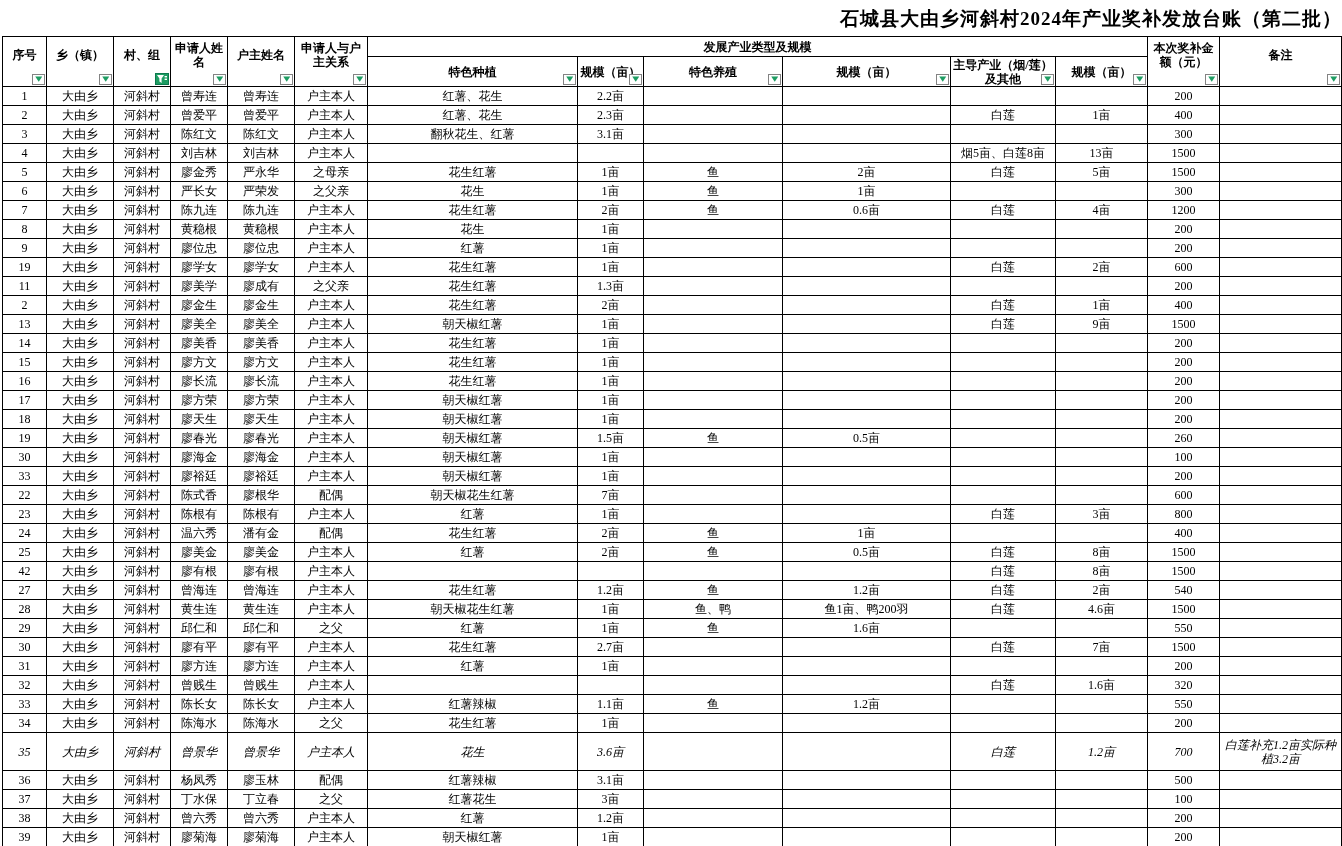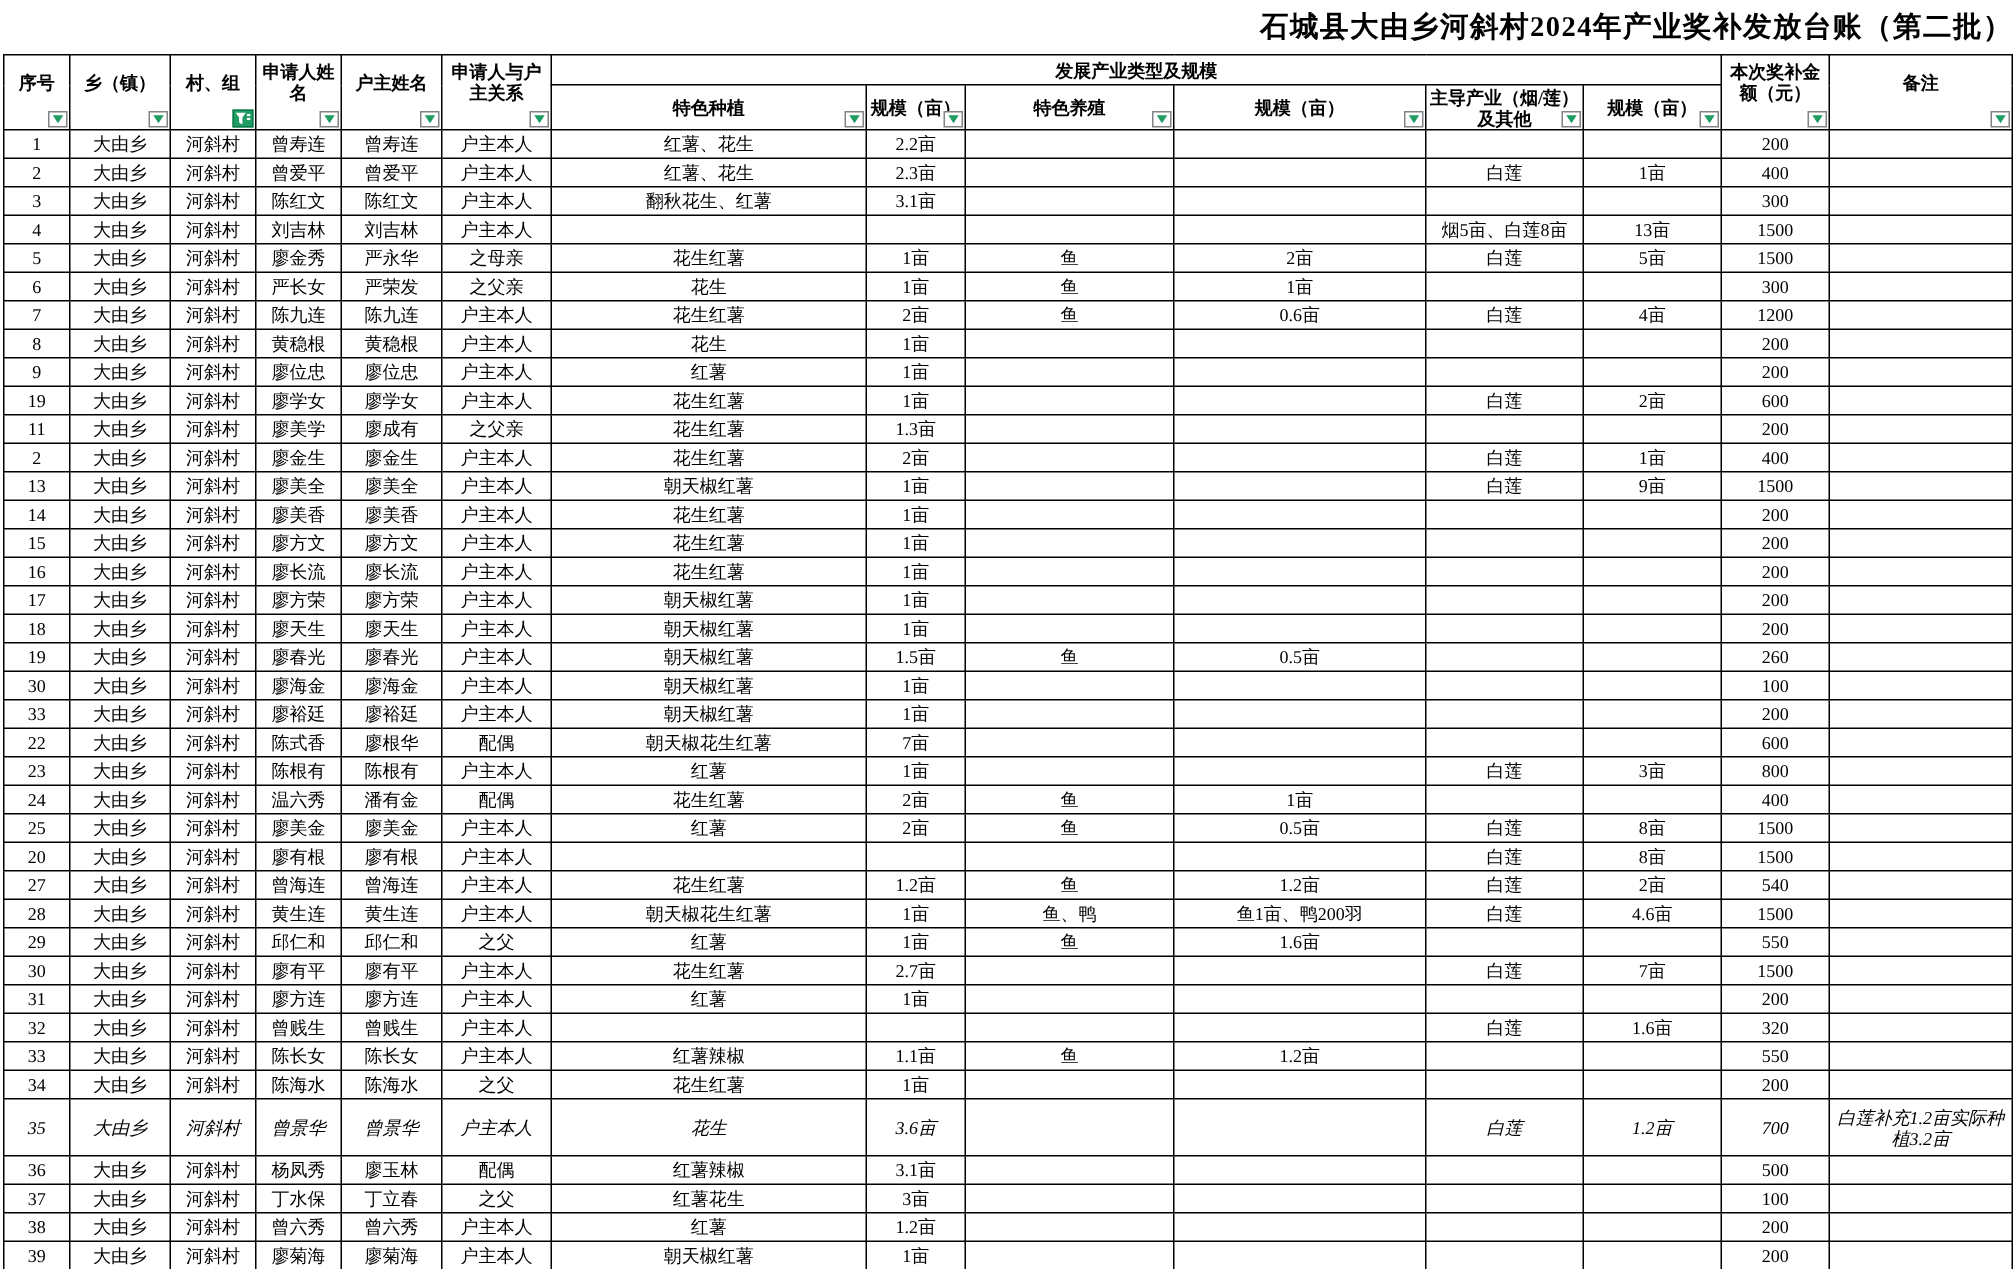--- a/index.html
+++ b/index.html
@@ -518,21 +518,21 @@
         <td>红薯</td>
         <td>2亩</td>
         <td>鱼</td>
         <td>0.5亩</td>
         <td>白莲</td>
         <td>8亩</td>
         <td>1500</td>
         <td class="wrap"></td>
       </tr>
       <tr>
-        <td>20</td>
+        <td>42</td>
         <td>大由乡</td>
         <td>河斜村</td>
         <td>廖有根</td>
         <td>廖有根</td>
         <td>户主本人</td>
         <td></td>
         <td></td>
         <td></td>
         <td></td>
         <td>白莲</td>

